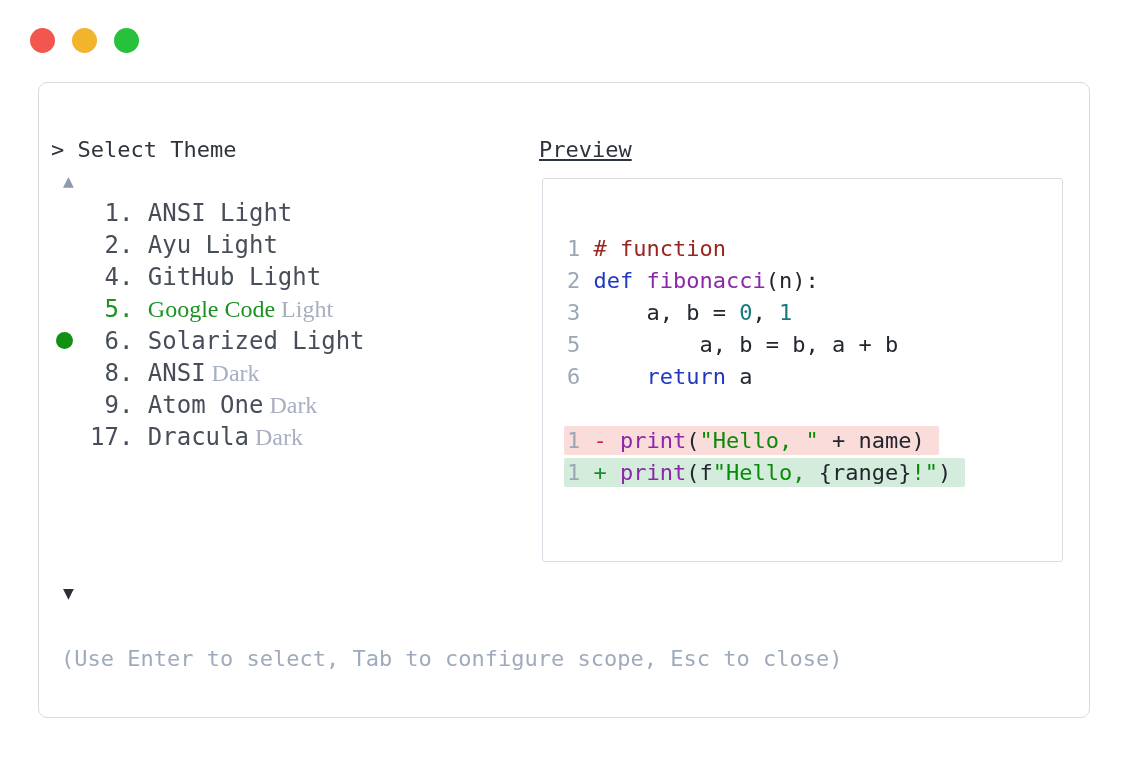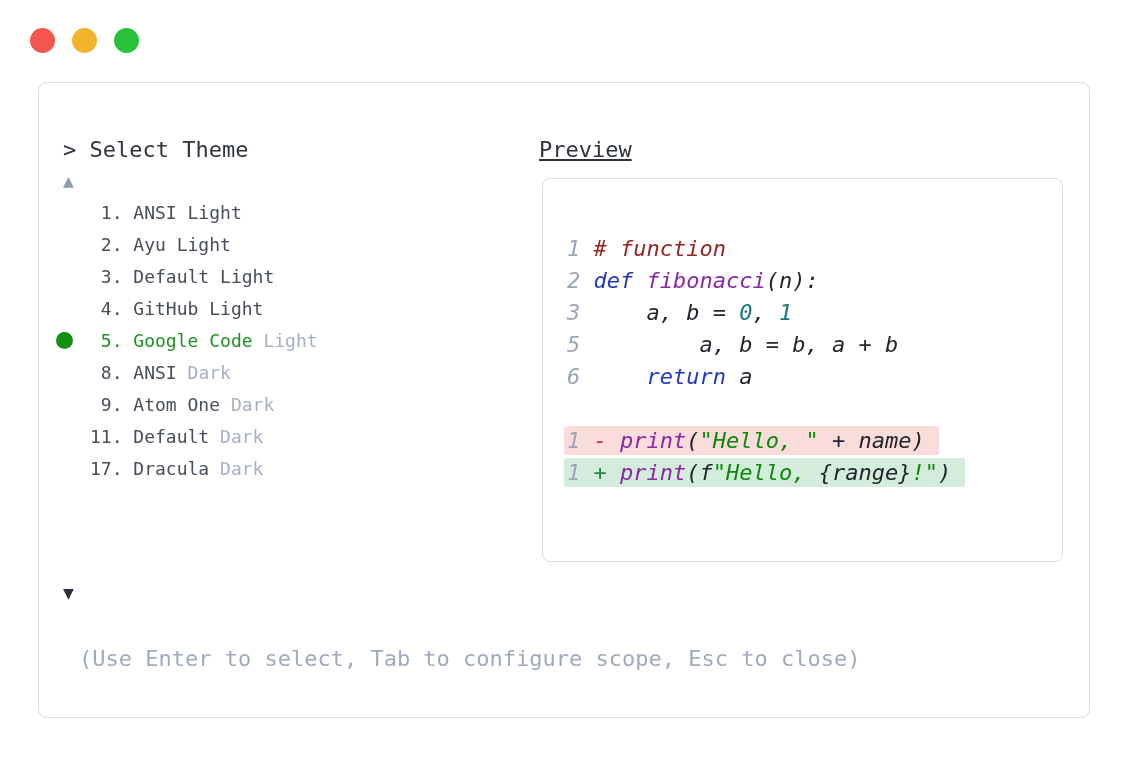--- a/index.html
+++ b/index.html
@@ -15,35 +15,35 @@
   html,body{width:1129px;height:757px;background:#ffffff;overflow:hidden;
     font-family:"DejaVu Sans Mono","DejaVu Sans",monospace;}
   .chrome{position:absolute;left:30px;top:28px;display:flex;gap:17px;}
   .dot{width:25px;height:25px;border-radius:50%;}
   .dot.red{background:var(--traffic-red)}
   .dot.yellow{background:var(--traffic-yellow)}
   .dot.green{background:var(--traffic-green)}
   .panel{position:absolute;left:38px;top:82px;width:1052px;height:636px;
     border:1.5px solid var(--panel-border);border-radius:9px;background:#fff;}
   .row32{height:32px;line-height:32px;white-space:pre;font-size:22px;}
-  .prompt{position:absolute;left:24px;top:51px;color:var(--prompt-text);}
+  .prompt{position:absolute;left:12px;top:51px;color:var(--prompt-text);}
   .arrow{position:absolute;left:24px;font-size:18px;line-height:32px;}
   .arrow.up{top:82px;color:var(--up-arrow);}
   .arrow.down{top:494px;color:var(--down-arrow);}
   .list{position:absolute;left:51px;top:114px;}
-  .t-row{height:32px;line-height:32px;white-space:pre;font-size:18px;color:var(--list-text);cursor:default;}
+  .t-row{height:32px;line-height:32px;white-space:pre;font-size:24px;color:var(--list-text);cursor:default;}
   .t-num{display:inline-block;width:3ch;text-align:right;}
-  .p-normal{color:var(--list-text);} .p-muted{color:var(--muted);}
-  .p-selected{color:var(--sel-green);} .num-selected{color:var(--sel-green);}
+  .p-normal{color:var(--list-text);} .p-muted{color:var(--muted);font-family:Liberation Serif, serif;}
+  .p-selected{color:var(--sel-green);font-family:Liberation Serif, serif;} .num-selected{color:var(--sel-green);}
   .sel-dot{position:absolute;left:17px;top:249px;width:17px;height:17px;border-radius:50%;
     background:var(--dot-green);}
-  .help{position:absolute;left:40px;top:560px;color:var(--help);text-align:center;}
+  .help{position:absolute;left:22px;top:560px;color:var(--help);text-align:center;}
   .pv-head{position:absolute;left:500px;top:51px;color:var(--prompt-text);text-decoration:underline;}
   .pv-box{position:absolute;left:503px;top:95px;width:521px;height:384px;
-    border:1.5px solid var(--pv-border);border-radius:8px;background:#fff;font-style:italic;}
+    border:1.5px solid var(--pv-border);border-radius:3px;background:#fff;}
   .code{position:absolute;left:24px;top:54px;}
   .c-row{height:32px;line-height:32px;white-space:pre;font-size:22px;color:var(--plain);}
   .c-ln{color:var(--ln);}
   .tk-plain{color:var(--plain)} .tk-comment{color:var(--comment)}
   .tk-keyword{color:var(--keyword)} .tk-function{color:var(--function)}
   .tk-literal{color:var(--literal)} .tk-string{color:var(--string)}
   .diff-span{display:inline-block;line-height:29px;padding:0 14px 0 3px;margin-left:-3px;border-radius:2px;}
   .diff-removed{background:var(--rm-bg);} .diff-added{background:var(--ad-bg);}
   .sign-removed{color:var(--rm-sign);} .sign-added{color:var(--ad-sign);}
 </style>
@@ -59,26 +59,25 @@
 <div class="panel">
   <div class="prompt row32">&gt; Select Theme</div>
 
   <div class="arrow up">▲</div>
 
   <div class="sel-dot"></div>
 
   <div class="list" id="theme-list">
       <div class="t-row"><span class="t-num">1.</span> <span class="p-normal">ANSI Light</span></div>
       <div class="t-row"><span class="t-num">2.</span> <span class="p-normal">Ayu Light</span></div>
-      <div class="t-row"><span class="t-num">3.</span> <span class="p-normal">Default Light</span></div>
       <div class="t-row"><span class="t-num">4.</span> <span class="p-normal">GitHub Light</span></div>
       <div class="t-row"><span class="t-num num-selected">5.</span> <span class="p-selected">Google Code</span><span class="p-muted"> Light</span></div>
+      <div class="t-row"><span class="t-num">6.</span> <span class="p-normal">Solarized Light</span></div>
       <div class="t-row"><span class="t-num">8.</span> <span class="p-normal">ANSI</span><span class="p-muted"> Dark</span></div>
       <div class="t-row"><span class="t-num">9.</span> <span class="p-normal">Atom One</span><span class="p-muted"> Dark</span></div>
-      <div class="t-row"><span class="t-num">11.</span> <span class="p-normal">Default</span><span class="p-muted"> Dark</span></div>
       <div class="t-row"><span class="t-num">17.</span> <span class="p-normal">Dracula</span><span class="p-muted"> Dark</span></div>
     </div>
 
   <div class="arrow down">▼</div>
 
   <div class="pv-head row32">Preview</div>
 
   <div class="pv-box">
     <div class="code" id="code-block">
         <div class="c-row"><span class="c-ln">1</span> <span class="tk-comment"># function</span></div>

